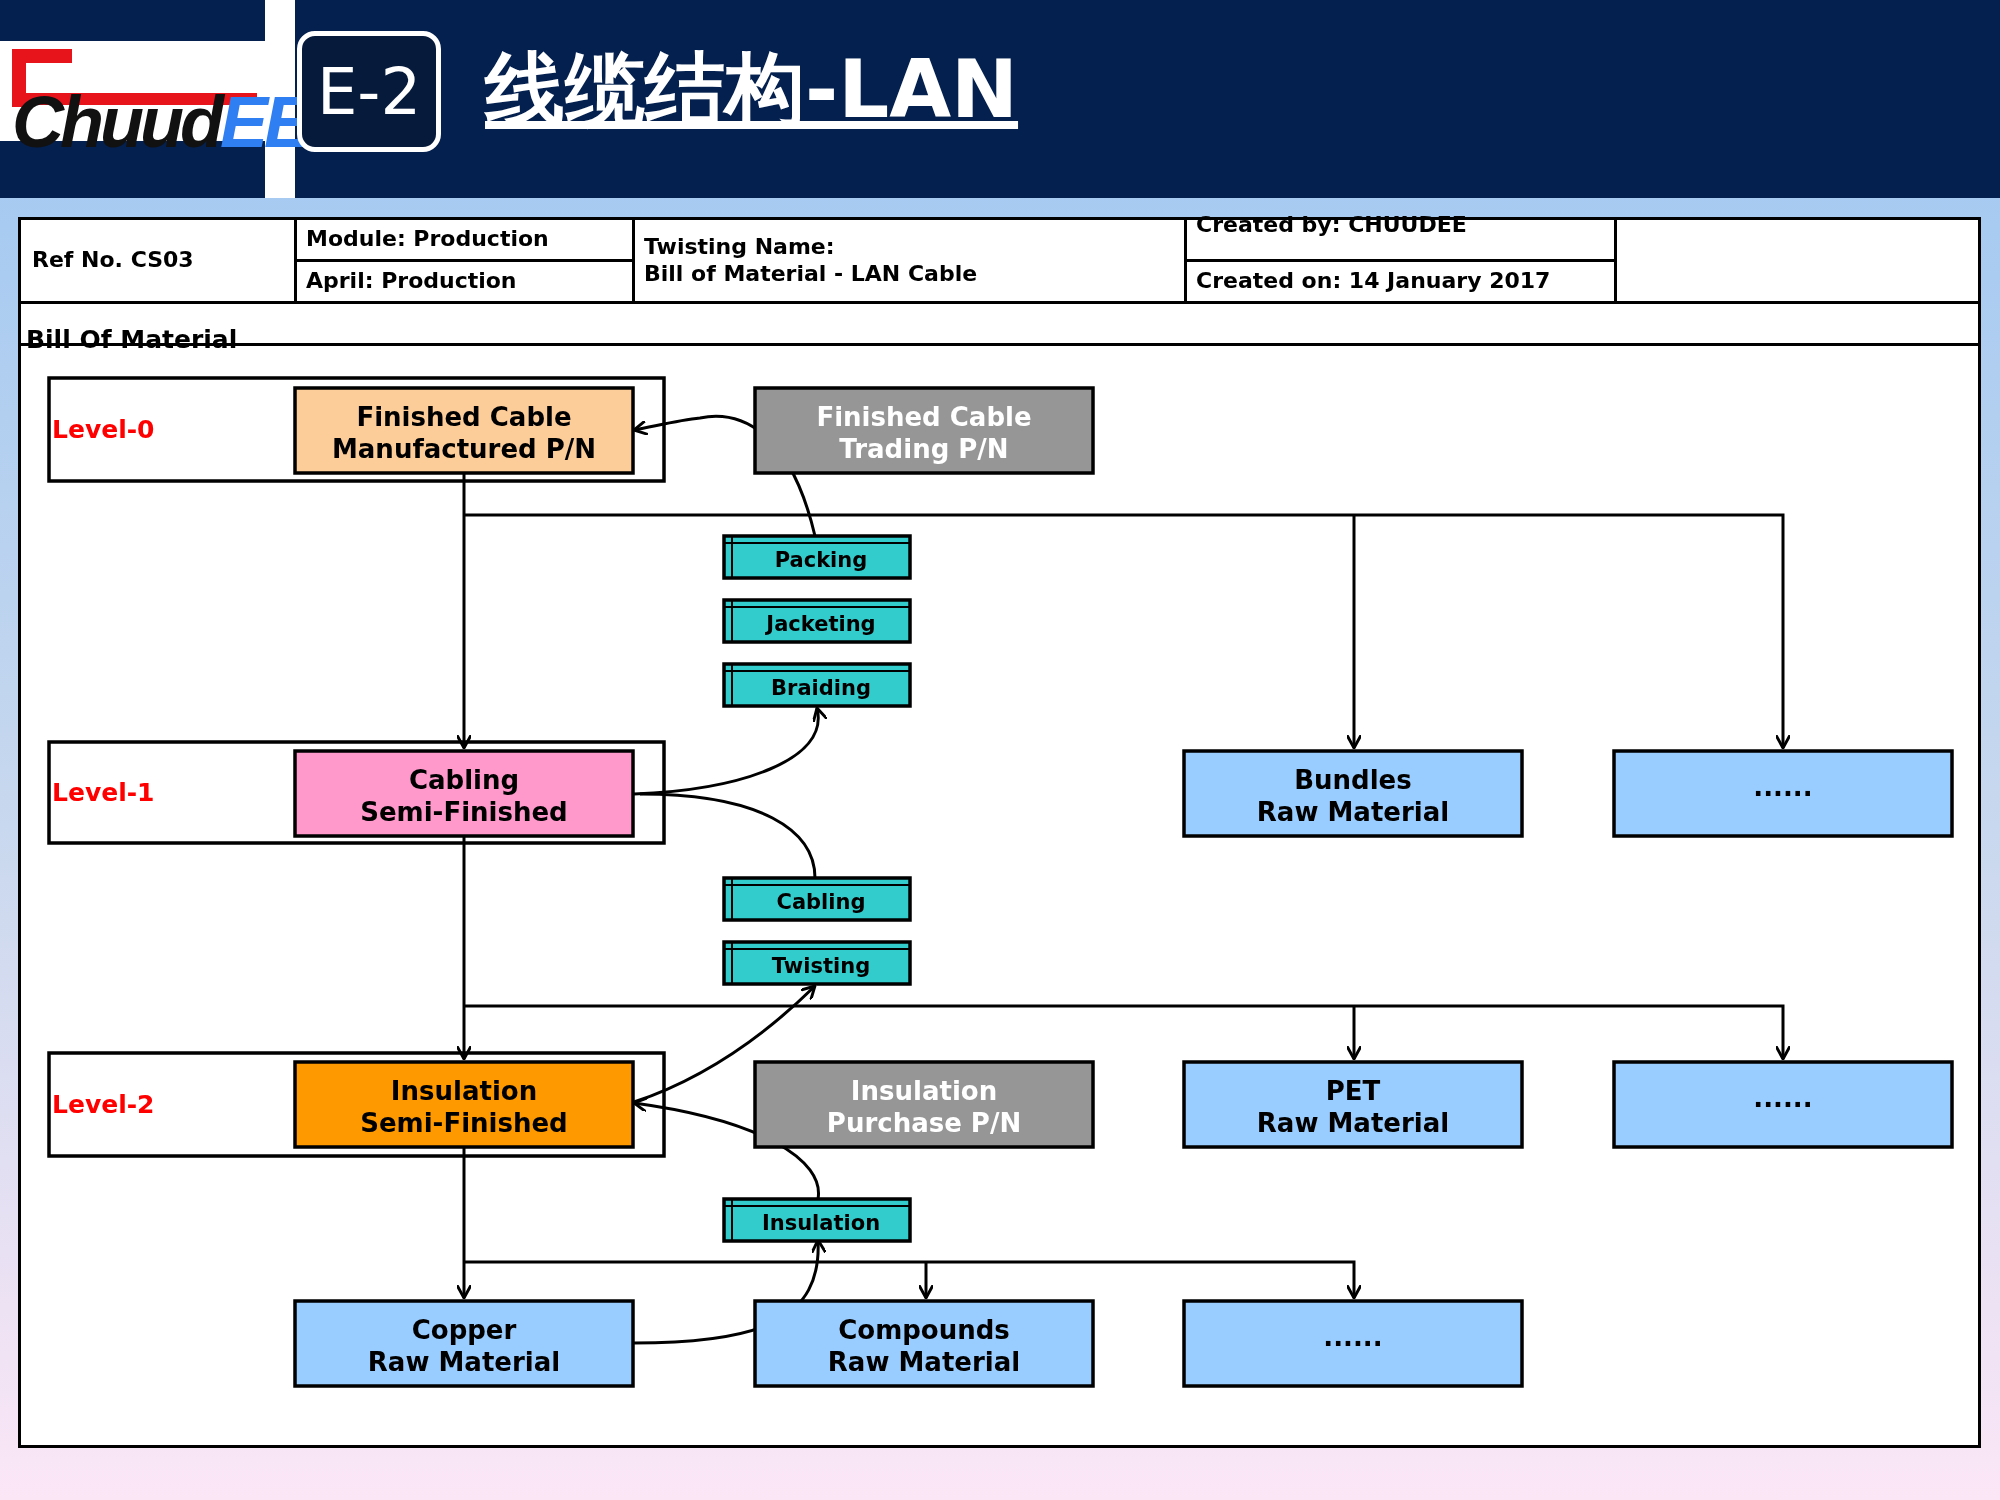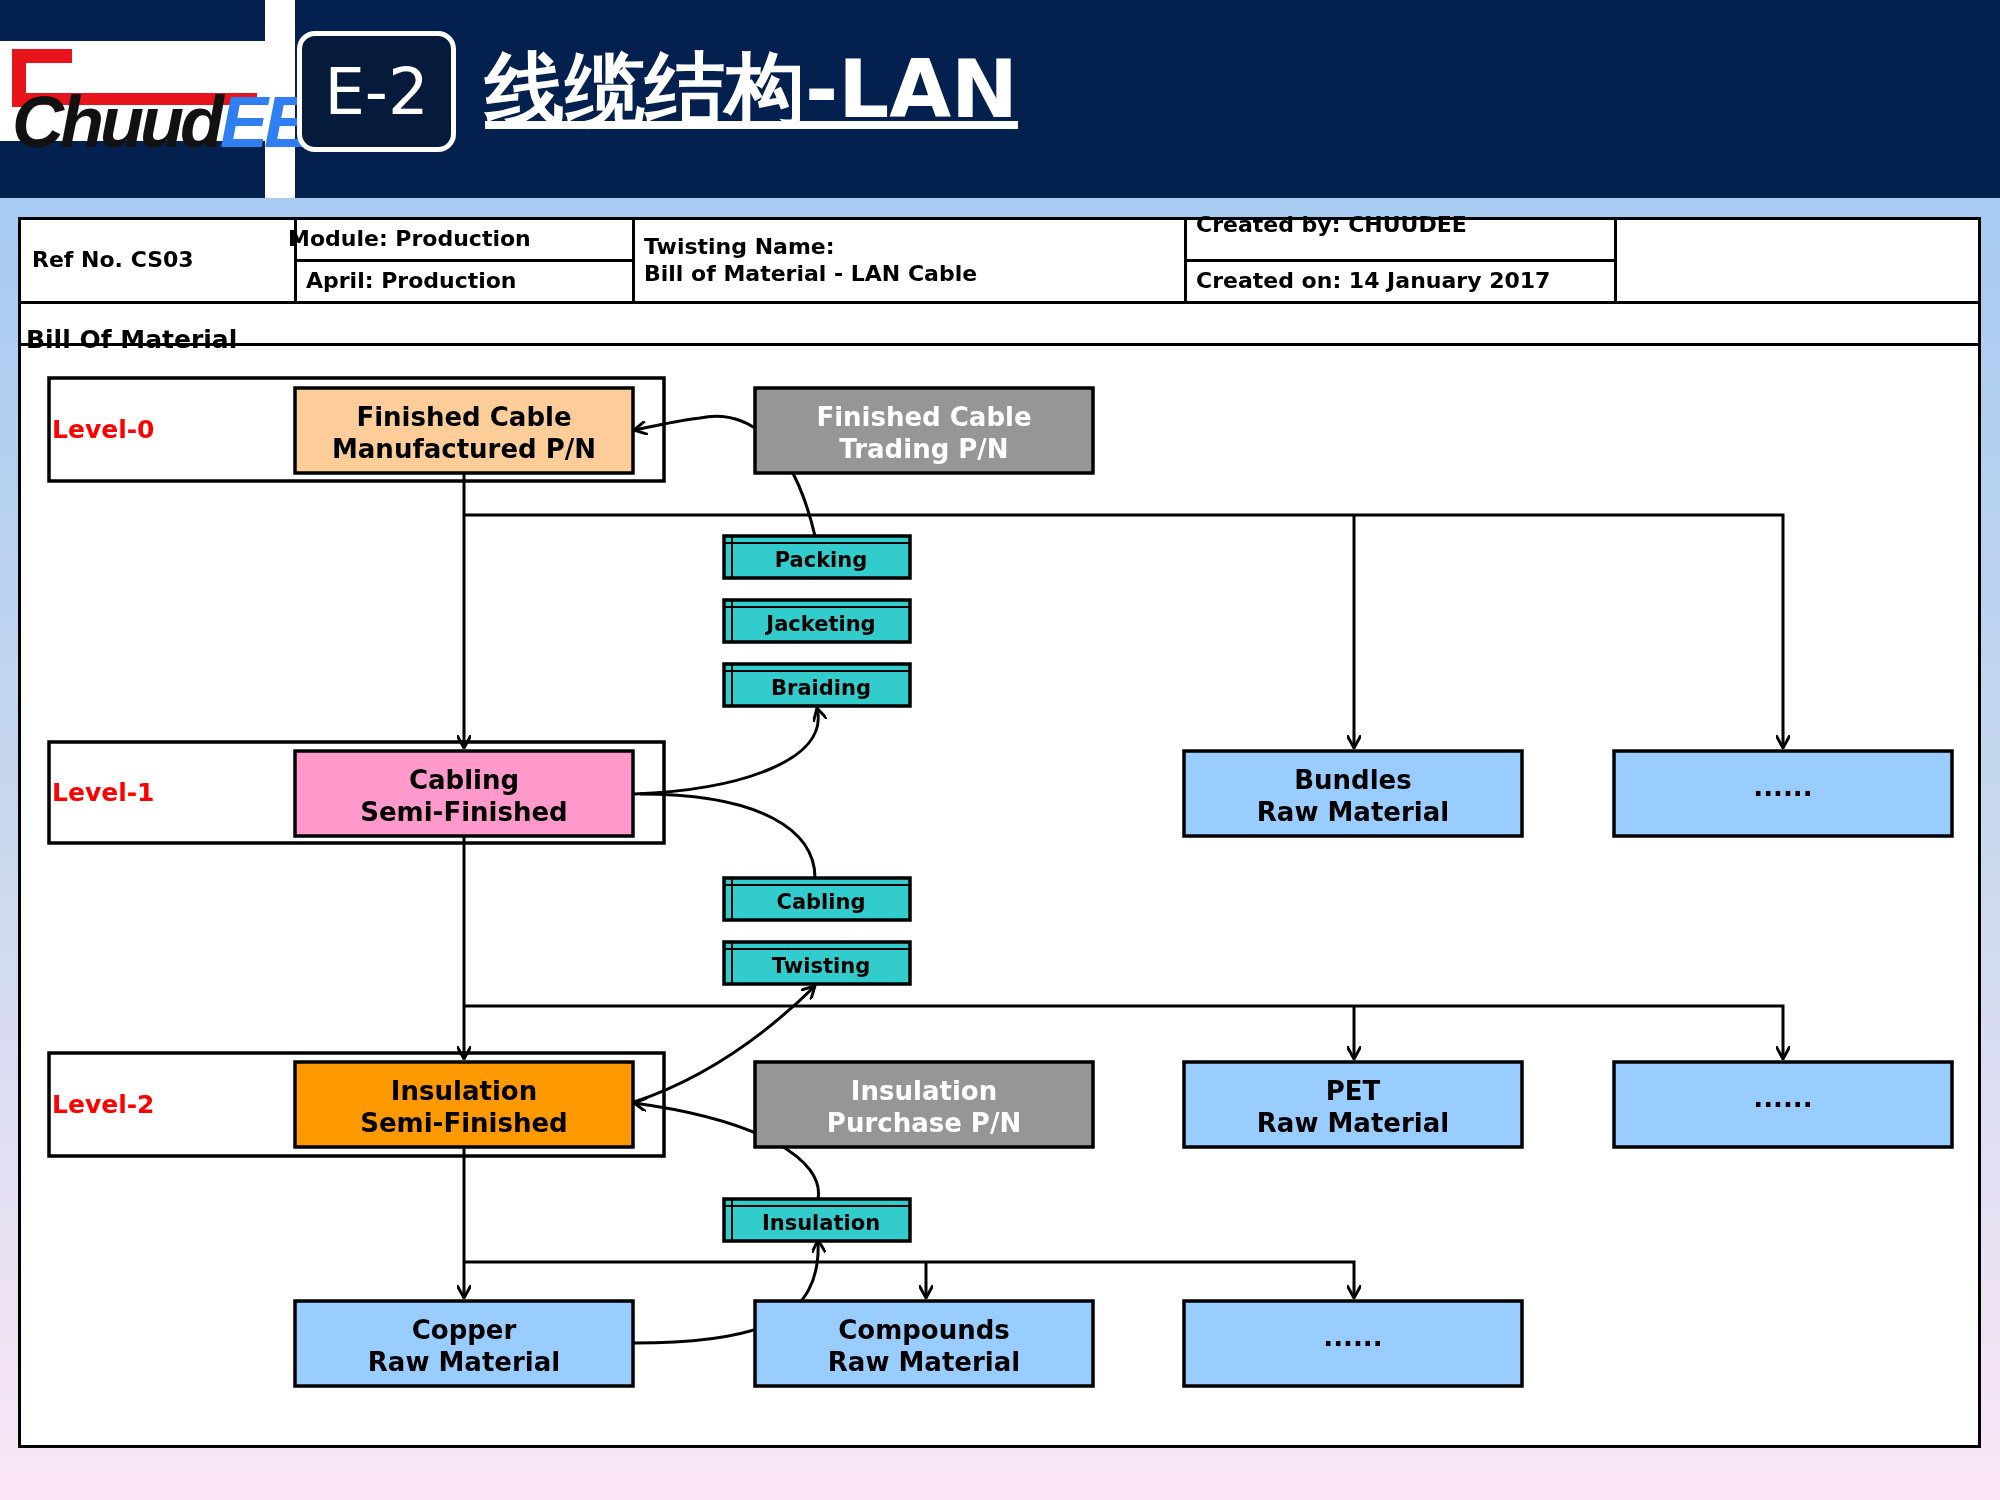--- a/index.html
+++ b/index.html
@@ -6,21 +6,21 @@
   body{width:2000px;height:1500px;position:relative;overflow:hidden;
     background:linear-gradient(180deg,#9cc6f2 0%,#c8d8ee 55%,#fbe6f6 100%);
     font-family:"Liberation Sans",sans-serif;}
   .band{position:absolute;left:0;top:0;width:2000px;height:198px;background:#04204f;}
   .band-gap{position:absolute;left:265px;top:0;width:30px;height:198px;background:#fff;}
   .logo{position:absolute;left:0;top:41px;width:265px;height:100px;background:#fff;}
   .logo-text{position:absolute;left:12px;top:40px;font:italic 900 72px "Liberation Sans",sans-serif;letter-spacing:-4px;color:#111;}
   .logo-red{position:absolute;left:12px;top:8px;width:60px;height:58px;border-left:14px solid #e8141c;border-top:14px solid #e8141c;box-sizing:border-box;}
   .logo-bar{position:absolute;left:12px;top:52px;width:245px;height:12px;background:#e8141c;}
   .logo-ee{color:#2f7ff2;}
-  .code-box{position:absolute;left:297px;top:31px;width:159px;height:121px;border:5px solid #fff;border-radius:18px;box-sizing:border-box;background:#061a3c;color:#fff;font:64px "DejaVu Sans",sans-serif;display:flex;align-items:center;justify-content:center;}
+  .code-box{position:absolute;left:297px;top:31px;width:144px;height:121px;border:5px solid #fff;border-radius:18px;box-sizing:border-box;background:#061a3c;color:#fff;font:64px "DejaVu Sans",sans-serif;display:flex;align-items:center;justify-content:center;}
   .title{position:absolute;left:485px;top:40px;color:#fff;font:bold 80px "DejaVu Sans",sans-serif;line-height:100px;text-decoration:underline;}
   .sheet{position:absolute;left:18px;top:217px;width:1963px;height:1231px;background:#fff;border:3px solid #000;box-sizing:border-box;}
   .cell{position:absolute;font:bold 22px "DejaVu Sans",sans-serif;color:#000;}
   .hl{position:absolute;background:#000;}
   svg{position:absolute;left:0;top:0;}
   .node-text{font:bold 26px "DejaVu Sans",sans-serif;text-anchor:middle;}
   .proc-text{font:bold 21px "DejaVu Sans",sans-serif;text-anchor:middle;}
   .lvl{font:bold 25px "DejaVu Sans",sans-serif;fill:#ff0000;}
 </style>
 </head>
@@ -41,21 +41,21 @@
 <div class="hl" style="left:295px;top:259px;width:338px;height:3px"></div>
 <div class="hl" style="left:1185px;top:259px;width:430px;height:3px"></div>
 <div class="hl" style="left:18px;top:301px;width:1963px;height:3px"></div>
 <div class="hl" style="left:18px;top:343px;width:1963px;height:3px"></div>
 <div class="hl" style="left:294px;top:217px;width:3px;height:86px"></div>
 <div class="hl" style="left:632px;top:217px;width:3px;height:86px"></div>
 <div class="hl" style="left:1184px;top:217px;width:3px;height:86px"></div>
 <div class="hl" style="left:1614px;top:217px;width:3px;height:86px"></div>
 
 <div class="cell" style="left:32px;top:247px">Ref No. CS03</div>
-<div class="cell" style="left:288px;top:226px">Module: Production</div>
+<div class="cell" style="left:306px;top:226px">Module: Production</div>
 <div class="cell" style="left:306px;top:268px">April:  Production</div>
 <div class="cell" style="left:644px;top:234px">Twisting Name:</div>
 <div class="cell" style="left:644px;top:261px">Bill of Material - LAN Cable</div>
 <div class="cell" style="left:1196px;top:212px">Created by: CHUUDEE</div>
 <div class="cell" style="left:1196px;top:268px">Created on: 14 January 2017</div>
 <div class="cell" style="left:26px;top:325px;font-size:25px">Bill Of Material</div>
 
 <svg id="diagram" width="2000" height="1500">
   <defs>
     <marker id="arr" viewBox="0 0 12 12" refX="11" refY="6" markerWidth="14" markerHeight="14" orient="auto-start-reverse" markerUnits="userSpaceOnUse">

